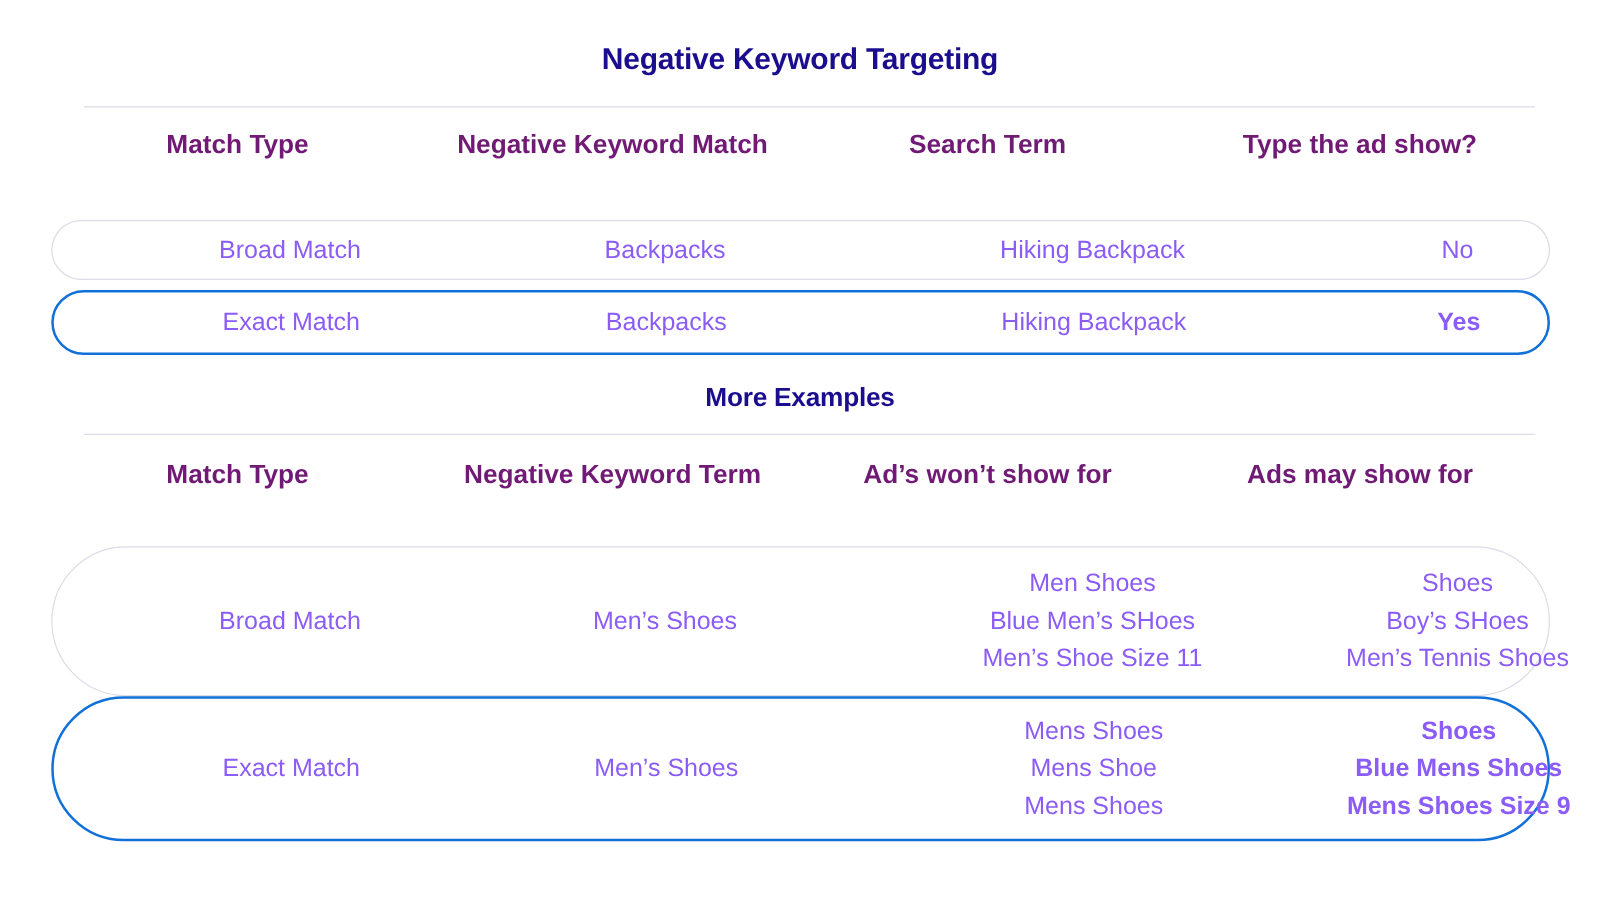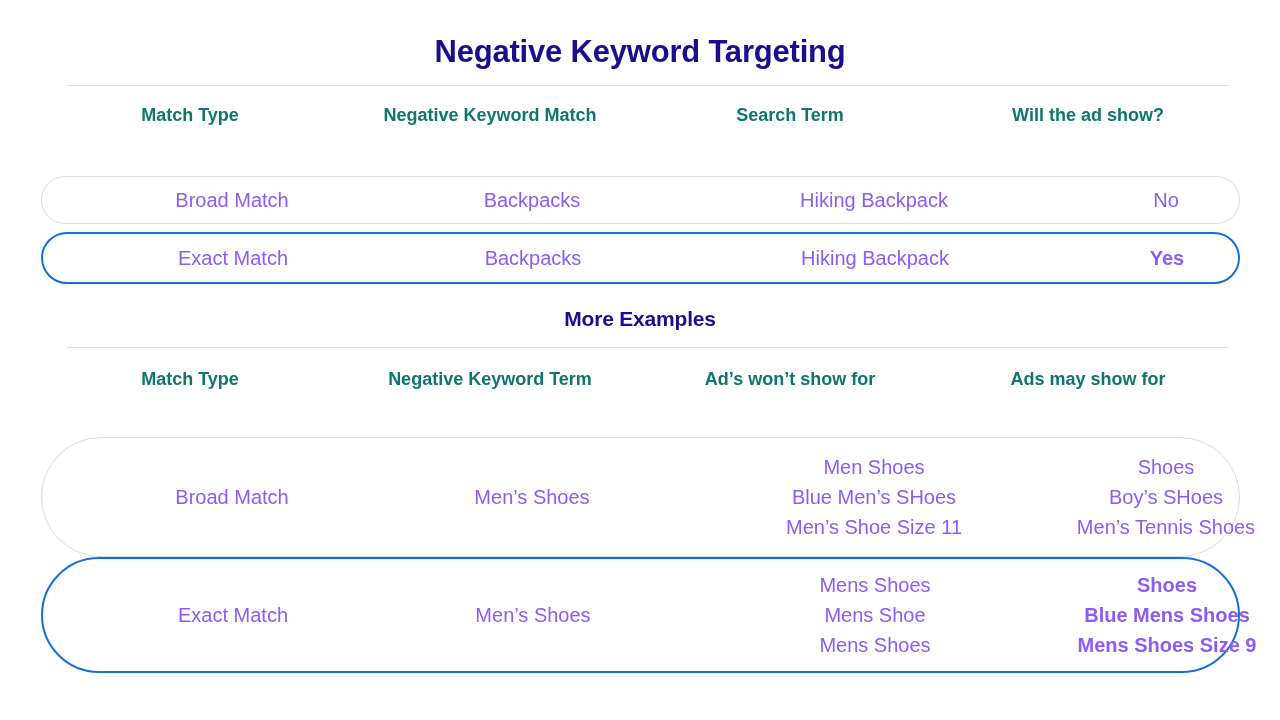--- a/index.html
+++ b/index.html
@@ -24,21 +24,21 @@
   
   .section-title {
     position: absolute;
     left: 0;
     width: 1280px;
     text-align: center;
     color: #1b0e8e;
     font-weight: bold;
     letter-spacing: -0.2px;
   }
-  .title-main  { top: 34px; font-size: 31px; }
+  .title-main  { top: 34px; font-size: 24px; }
   .title-more  { top: 307px; font-size: 21px; }
 
   
   .divider {
     position: absolute;
     left: 67px;
     width: 1161px;
     height: 1px;
     background: #dcdce8;
   }
@@ -51,23 +51,23 @@
     left: 0;
     width: 1280px;
     height: 60px;
   }
   .head-row-1 { top: 103px; }
   .head-row-2 { top: 367px; }
 
   .head-cell {
     position: absolute;
     text-align: center;
-    font-size: 18px;
+    font-size: 21px;
     font-weight: bold;
-    color: #0f766e;
+    color: #701a75;
     line-height: 25px;
     transform: translateX(-50%);
   }
   .head-row-1 .head-cell { top: 0; }
   .head-row-2 .head-cell { top: 0; }
 
   .c1 { left: 190px; width: 260px; }
   .c2 { left: 490px; width: 270px; }
   .c3 { left: 790px; width: 280px; }
   .c4 { left: 1088px; width: 280px; }
@@ -116,21 +116,21 @@
 
   <div class="section-title title-main">Negative Keyword Targeting</div>
 
   <div class="divider divider-1"></div>
 
   <div class="head-row head-row-1">
     <div class="head-cell c1">Match Type</div>
     <div class="head-cell c2">Negative Keyword
 Match</div>
     <div class="head-cell c3">Search Term</div>
-    <div class="head-cell c4">Will the ad show?</div>
+    <div class="head-cell c4">Type the ad show?</div>
   </div>
 
   <div class="pill pill-gray t1r1">
     <div class="cell p1">Broad Match</div>
     <div class="cell p2">Backpacks</div>
     <div class="cell p3">Hiking Backpack</div>
     <div class="cell p4">No</div>
   </div>
 
   <div class="pill pill-blue t1r2">

